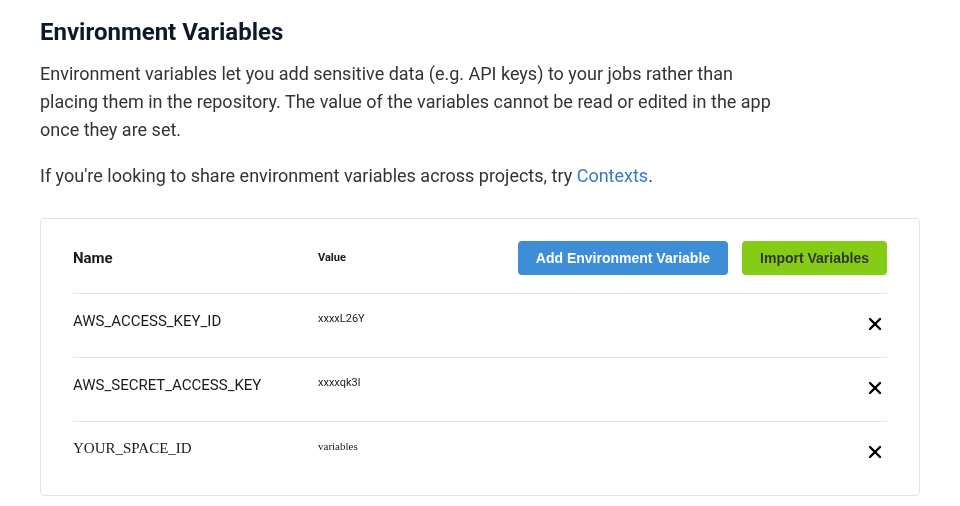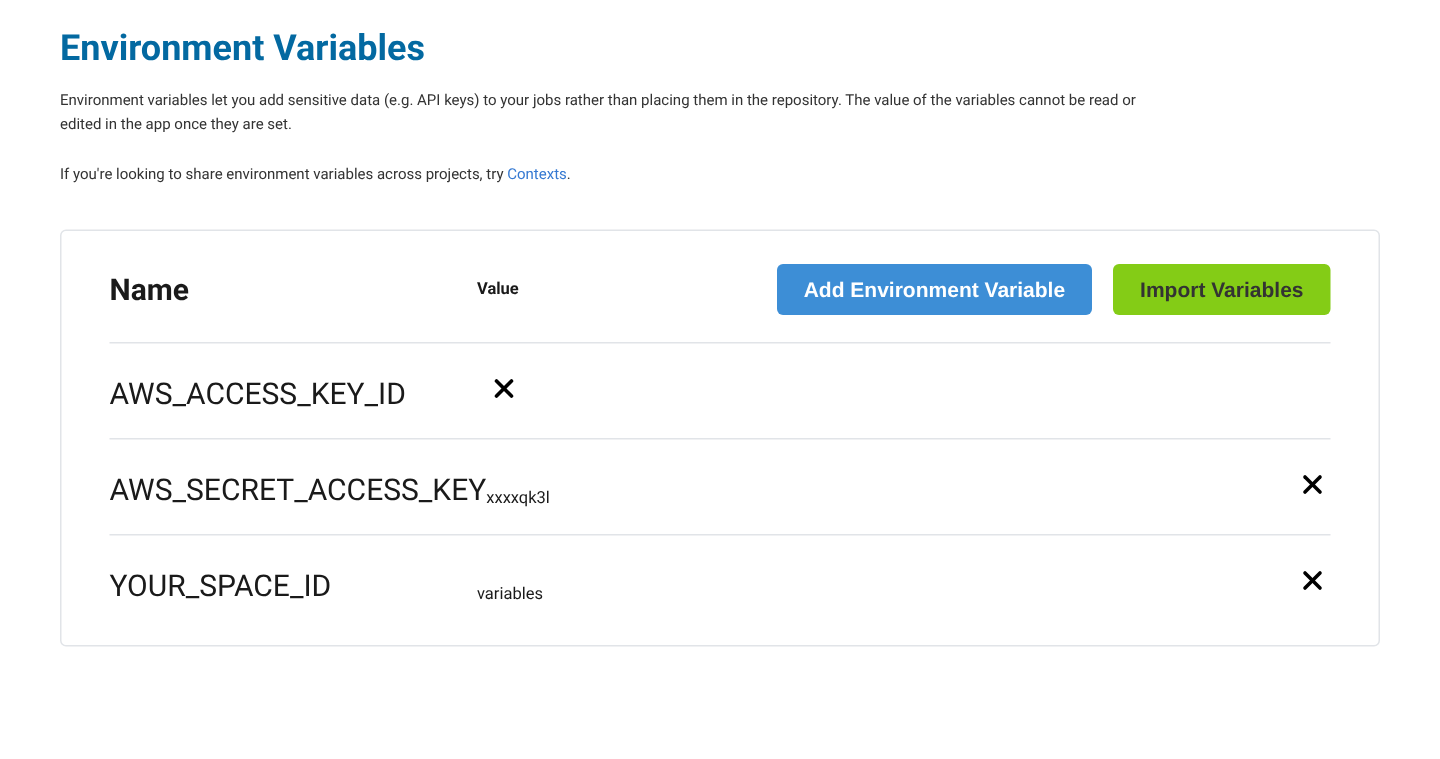--- a/index.html
+++ b/index.html
@@ -7,25 +7,25 @@
     font-family: -apple-system, BlinkMacSystemFont, "Segoe UI", Roboto, Helvetica, Arial, sans-serif;
     background: #fff;
     color: #1a1a1a;
     width: 960px;
     height: 506px;
     padding: 18px 40px 40px 40px;
   }
   h1.page-title {
     font-size: 24px;
     font-weight: 700;
-    color: #0369a1;
+    color: #0f172a;
     margin-bottom: 14px;
   }
   p.desc {
-    font-size: 10px;
+    font-size: 18px;
     line-height: 1.55;
     color: #333;
     max-width: 740px;
     margin-bottom: 18px;
   }
   p.desc a {
     color: #3579d2;
     text-decoration: none;
     font-weight: 400;
   }
@@ -34,21 +34,21 @@
     border-radius: 4px;
     padding: 0 32px 10px 32px;
     margin-top: 28px;
   }
   .table-head {
     display: flex;
     align-items: center;
     padding: 22px 0 18px 0;
     border-bottom: 1px solid #e1e4e8;
   }
-  .col-name { flex: 0 0 245px; font-weight: 700; font-size: 20px; }
+  .col-name { flex: 0 0 245px; font-weight: 700; font-size: 15px; }
   .col-value { flex: 1 1 auto; font-weight: 700; font-size: 11px; }
   .col-actions { display: flex; gap: 14px; }
   .btn {
     font-size: 14px;
     font-weight: 600;
     border-radius: 4px;
     padding: 9px 18px;
     border: none;
     cursor: pointer;
     line-height: 1.15;
@@ -56,26 +56,26 @@
   .btn-primary {
     background: #3d8ed6;
     color: #fff;
   }
   .btn-secondary {
     background: #84cc16;
     color: #333;
   }
   .row {
     display: flex;
-    align-items: flex-end;
+    align-items: flex-start;
     padding: 18px 0;
     border-bottom: 1px solid #e1e4e8;
     font-size: 14px;
   }
-  .row:last-child { border-bottom: none; }
+  .row:last-child { border-bottom: none; font-family: Liberation Serif, serif; }
   .row .col-name { font-weight: 400; }
   .row .col-value { font-weight: 400; }
   .row .col-actions { min-width: 30px; justify-content: flex-end; }
   .del-btn {
     background: none;
     border: none;
     cursor: pointer;
     padding: 4px;
     display: flex;
     align-items: center;
@@ -100,20 +100,21 @@
     <div class="col-name">Name</div>
     <div class="col-value">Value</div>
     <div class="col-actions">
       <button class="btn btn-primary">Add Environment Variable</button>
       <button class="btn btn-secondary">Import Variables</button>
     </div>
   </div>
 
   <div class="row">
     <div class="col-name">AWS_ACCESS_KEY_ID</div>
+    <div class="col-value">xxxxL26Y</div>
     <div class="col-actions">
       <button class="del-btn">
         <span>
           <svg viewBox="0 0 16 16" fill="none" stroke="#000" stroke-width="2.4" stroke-linecap="round">
               <line x1="3" y1="3" x2="13" y2="13"></line>
               <line x1="13" y1="3" x2="3" y2="13"></line>
             </svg>
         </span>
       </button>
     </div>

